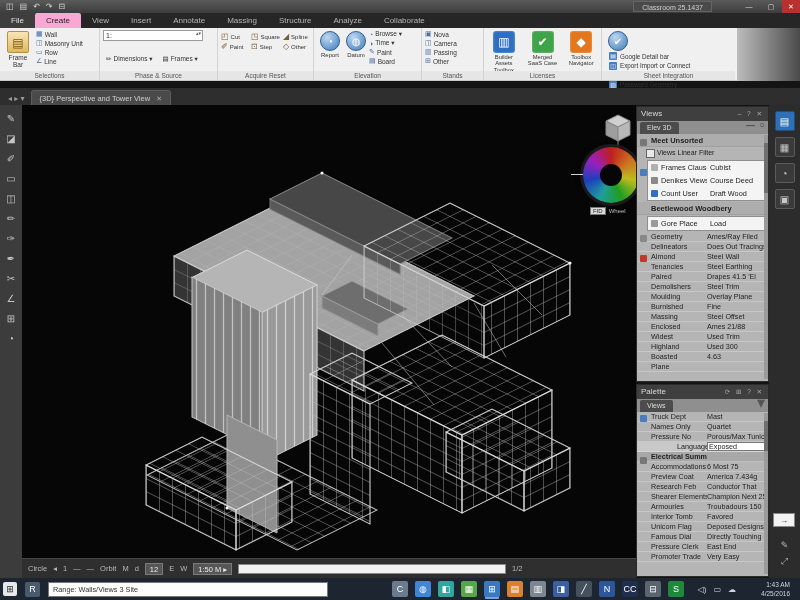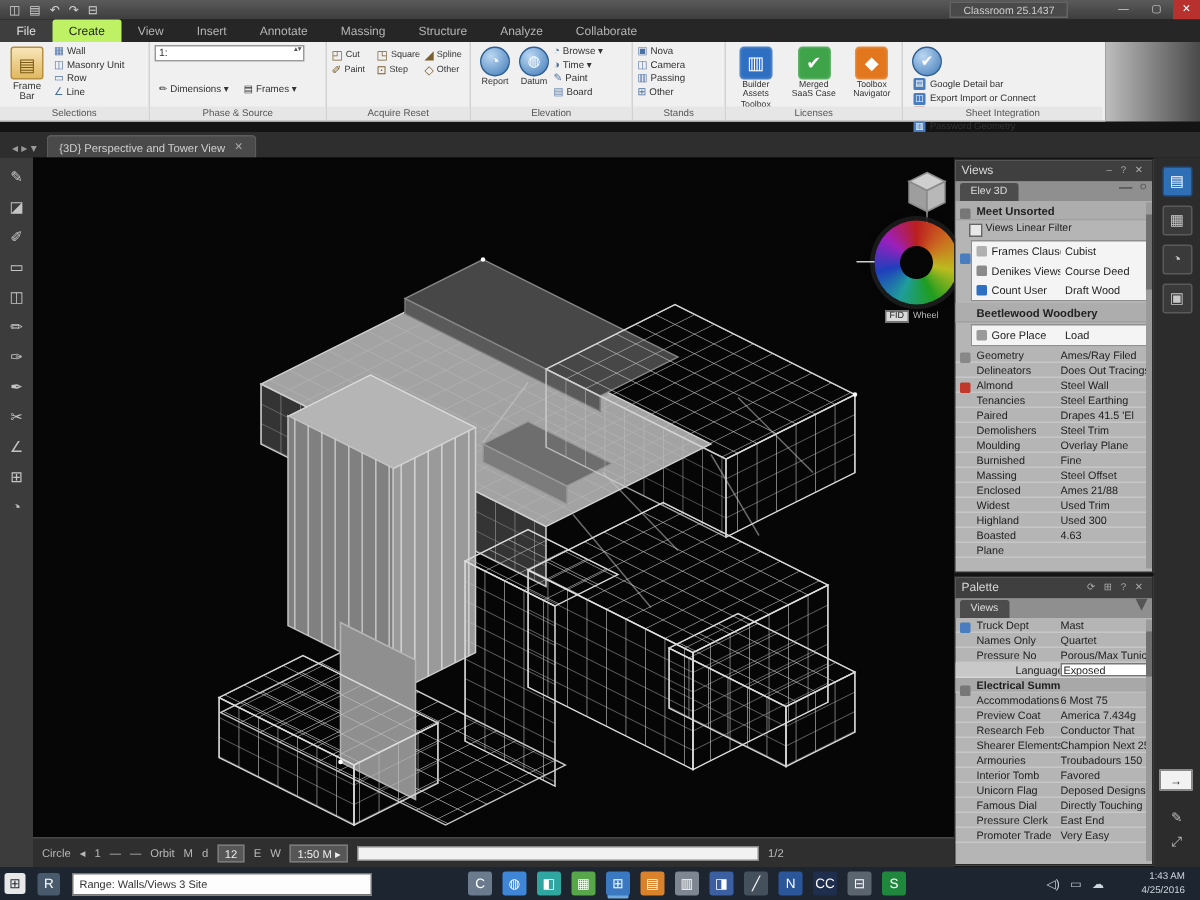--- a/index.html
+++ b/index.html
@@ -13,21 +13,21 @@
   .wtitle{position:absolute;left:300px;width:260px;text-align:center;color:#cfcfcf;font-size:7.5px;}
   .session{position:absolute;right:88px;top:1px;height:11px;line-height:11px;padding:0 8px;background:#4a4a4a;border:1px solid #646464;color:#cfcfcf;font-size:7px;}
   .winbtns{position:absolute;right:0;top:0;height:13px;display:flex;}
   .winbtns span{width:22px;text-align:center;line-height:13px;font-size:7px;color:#ddd;}
   .winbtns .close{background:#b8312f;color:#fff;width:18px;}
 
   
   .tabrow{position:absolute;left:0;top:13px;width:800px;height:15px;background:#262626;display:flex;font-size:8px;color:#b5b5b5;}
   .rtab{padding:0 11px;line-height:15px;white-space:nowrap;}
   .rtab.file{background:#3e3e3e;color:#e0e0e0;}
-  .rtab.active{background:#bef264;color:#1e1e1e;border-radius:2px 2px 0 0;}
+  .rtab.active{background:#f9a8d4;color:#1e1e1e;border-radius:2px 2px 0 0;}
 
   
   .ribbon{position:absolute;left:0;top:28px;width:737px;height:53px;background:#f0f0f0;display:flex;border-bottom:1px solid #c9c9c9;}
   .ribbon-end{position:absolute;left:737px;top:28px;width:63px;height:53px;background:linear-gradient(90deg,#bdbdbd,#4a4a4a);}
   .rgroup{position:relative;height:100%;border-right:1px solid #d2d2d2;padding:2px 3px 9px 3px;}
   .rgroup .glabel{position:absolute;left:0;bottom:0;width:100%;height:9px;line-height:9px;text-align:center;font-size:6.5px;color:#555;background:#e6e6e6;}
   .bigbtn{float:left;width:30px;text-align:center;font-size:6.5px;color:#333;margin-right:3px;}
   .bigbtn .bicon{display:block;width:22px;height:22px;margin:1px auto 1px;background:linear-gradient(#f8e6b8,#e0b860);border:1px solid #b89040;border-radius:2px;font-size:12px;line-height:22px;color:#7a5a14;}
   .minilist{float:left;display:flex;flex-direction:column;gap:1px;font-size:6.5px;color:#333;}
   .minilist .mi{display:flex;gap:2px;align-items:center;white-space:nowrap;}
@@ -98,21 +98,21 @@
   .rstrip{position:absolute;left:769px;top:105px;width:31px;height:473px;background:#2c2c2c;}
   .rstrip .si{display:block;width:20px;height:20px;margin:6px auto 0;border:1px solid #5a5a5a;border-radius:2px;color:#c9c9c9;text-align:center;line-height:20px;font-size:10px;background:#3a3a3a;}
   .rstrip .si.blue{background:#2f6fb5;border-color:#1f4f85;color:#fff;}
   .arrowbox{position:absolute;left:773px;top:513px;width:22px;height:14px;background:#f2f2f2;border:1px solid #888;color:#222;font-size:8px;text-align:center;line-height:13px;}
   .stripbtm{position:absolute;left:769px;top:540px;width:31px;display:flex;flex-direction:column;gap:6px;align-items:center;color:#bbb;font-size:9px;}
 
   
   .taskbar{position:absolute;left:0;top:578px;width:800px;height:22px;background:#1d2531;display:flex;align-items:center;}
   .tb-start{width:14px;height:14px;margin-left:3px;background:#e8e8e8;border-radius:2px;color:#1d2531;font-size:9px;line-height:14px;text-align:center;}
   .tb-appico{width:15px;height:15px;margin-left:8px;background:#4a5a6d;border-radius:2px;color:#fff;font-size:9px;line-height:15px;text-align:center;}
-  .tb-search{width:200px;height:15px;margin-left:8px;background:#fdfdfd;border:1px solid #777;font-size:7.3px;color:#333;line-height:13px;padding:0 4px;white-space:nowrap;overflow:hidden;}
+  .tb-search{width:280px;height:15px;margin-left:8px;background:#fdfdfd;border:1px solid #777;font-size:7.3px;color:#333;line-height:13px;padding:0 4px;white-space:nowrap;overflow:hidden;}
   .tb-icons{display:flex;gap:7px;margin-left:64px;}
   .tb-icons .ti{width:16px;height:16px;border-radius:2px;color:#fff;font-size:9px;line-height:16px;text-align:center;}
   .tb-icons .ti.open{box-shadow:0 3px 0 -1px #6fa8dc;}
   .tray{position:absolute;right:64px;display:flex;gap:7px;color:#cfd6de;font-size:8px;}
   .clock{position:absolute;right:10px;text-align:right;color:#cfd6de;font-size:6.5px;line-height:1.4;}
 </style>
 </head>
 <body>
 
 <div class="app">

